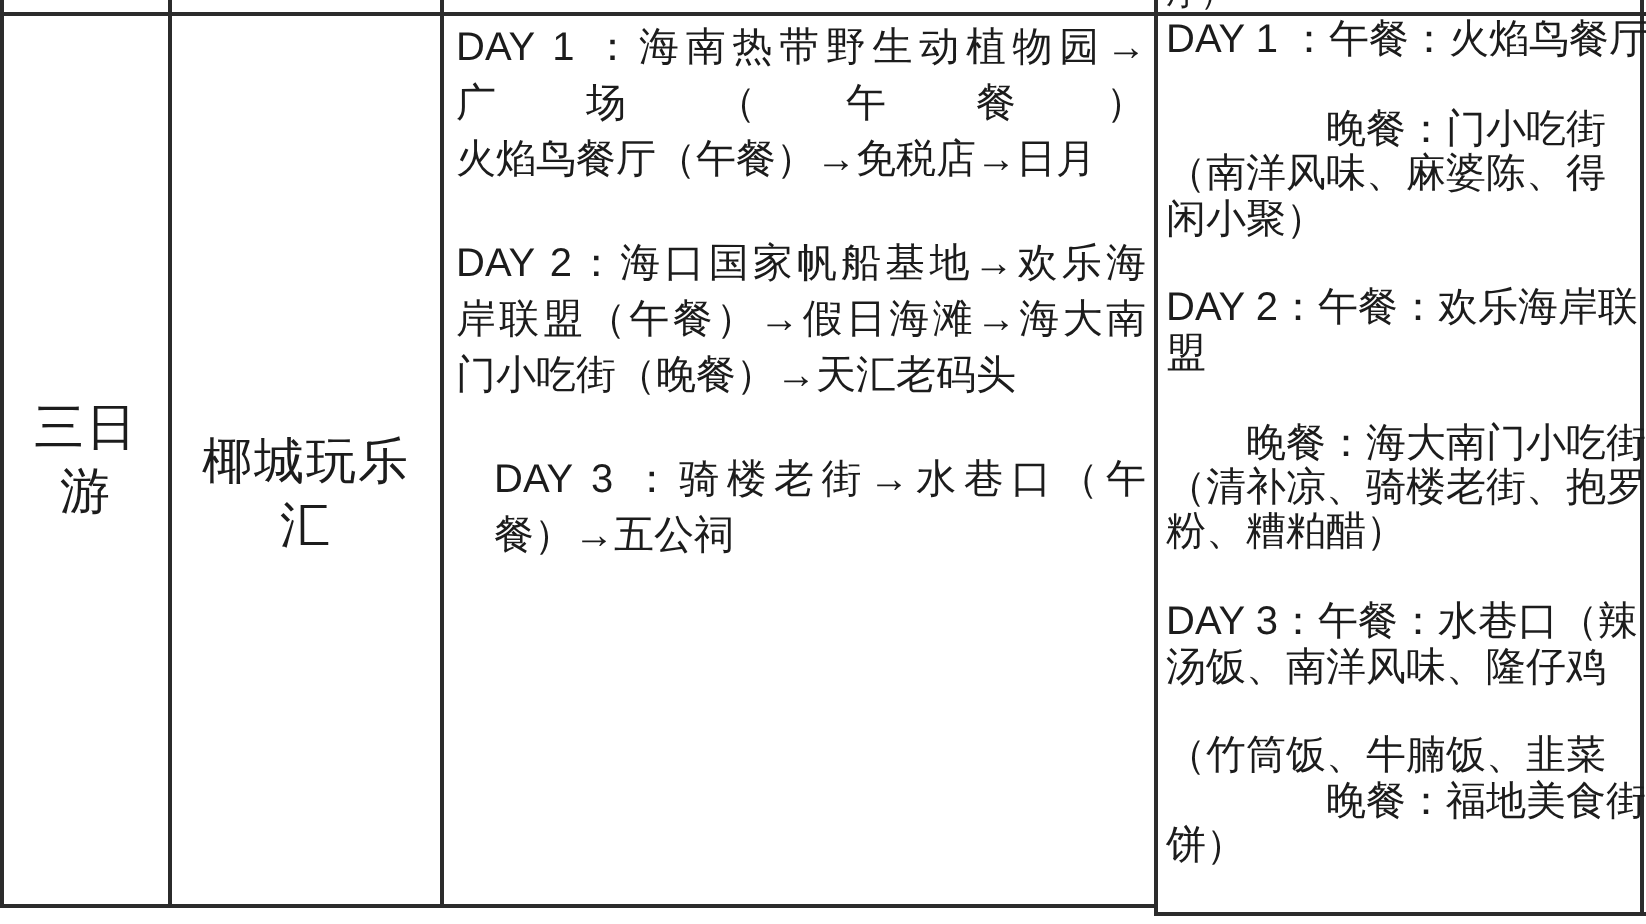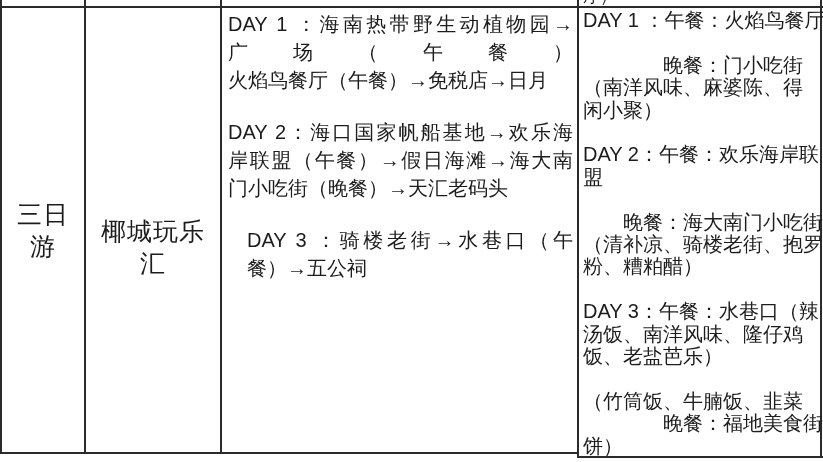--- a/index.html
+++ b/index.html
@@ -120,20 +120,19 @@
       <div class="line"></div>
       <div class="line">DAY 2：午餐：欢乐海岸联</div>
       <div class="line">盟</div>
       <div class="line"></div>
       <div class="line">　　晚餐：海大南门小吃街</div>
       <div class="line">（清补凉、骑楼老街、抱罗</div>
       <div class="line">粉、糟粕醋）</div>
       <div class="line"></div>
       <div class="line">DAY 3：午餐：水巷口（辣</div>
       <div class="line">汤饭、南洋风味、隆仔鸡</div>
-      <div class="line">饭、老盐芭乐）</div>
       <div class="line"></div>
       <div class="line">（竹筒饭、牛腩饭、韭菜</div>
       <div class="line">　　　　晚餐：福地美食街</div>
       <div class="line">饼）</div>
     </div>
 
 </div>
 
 </body></html>

